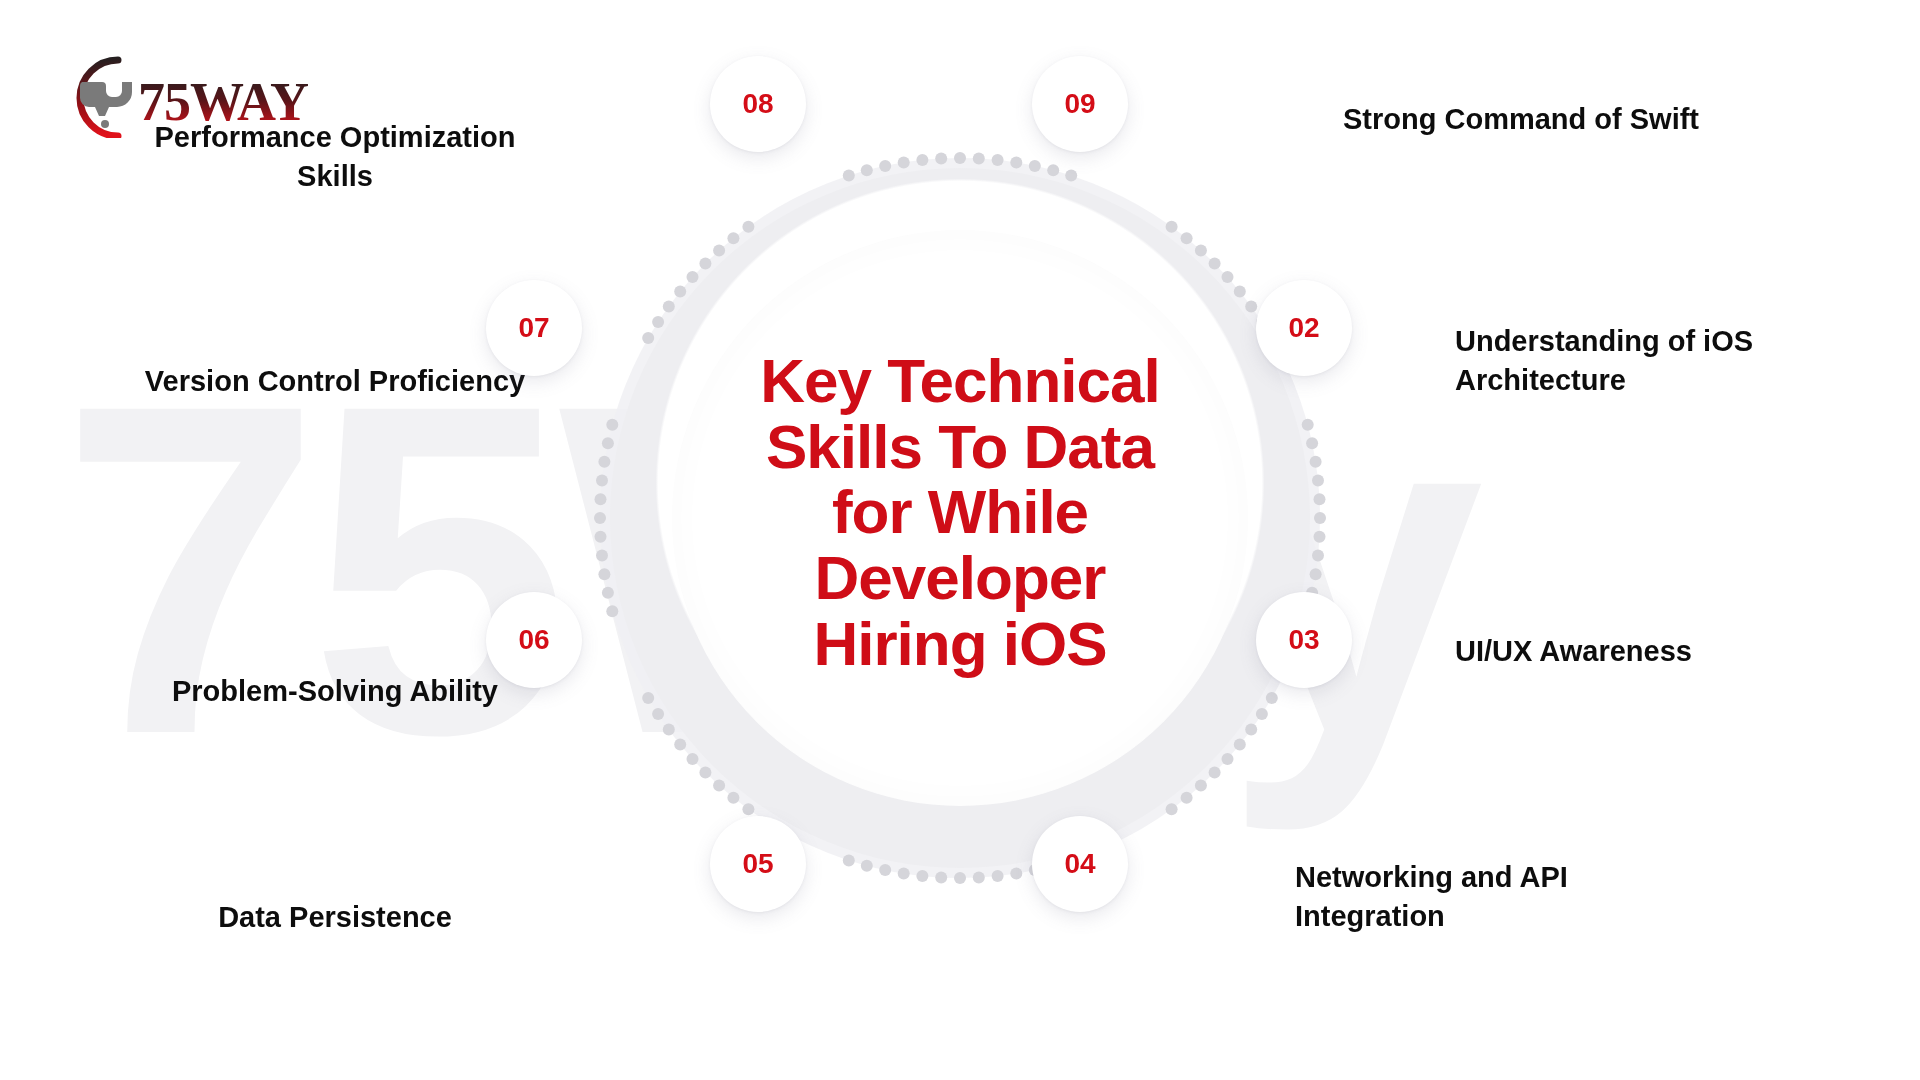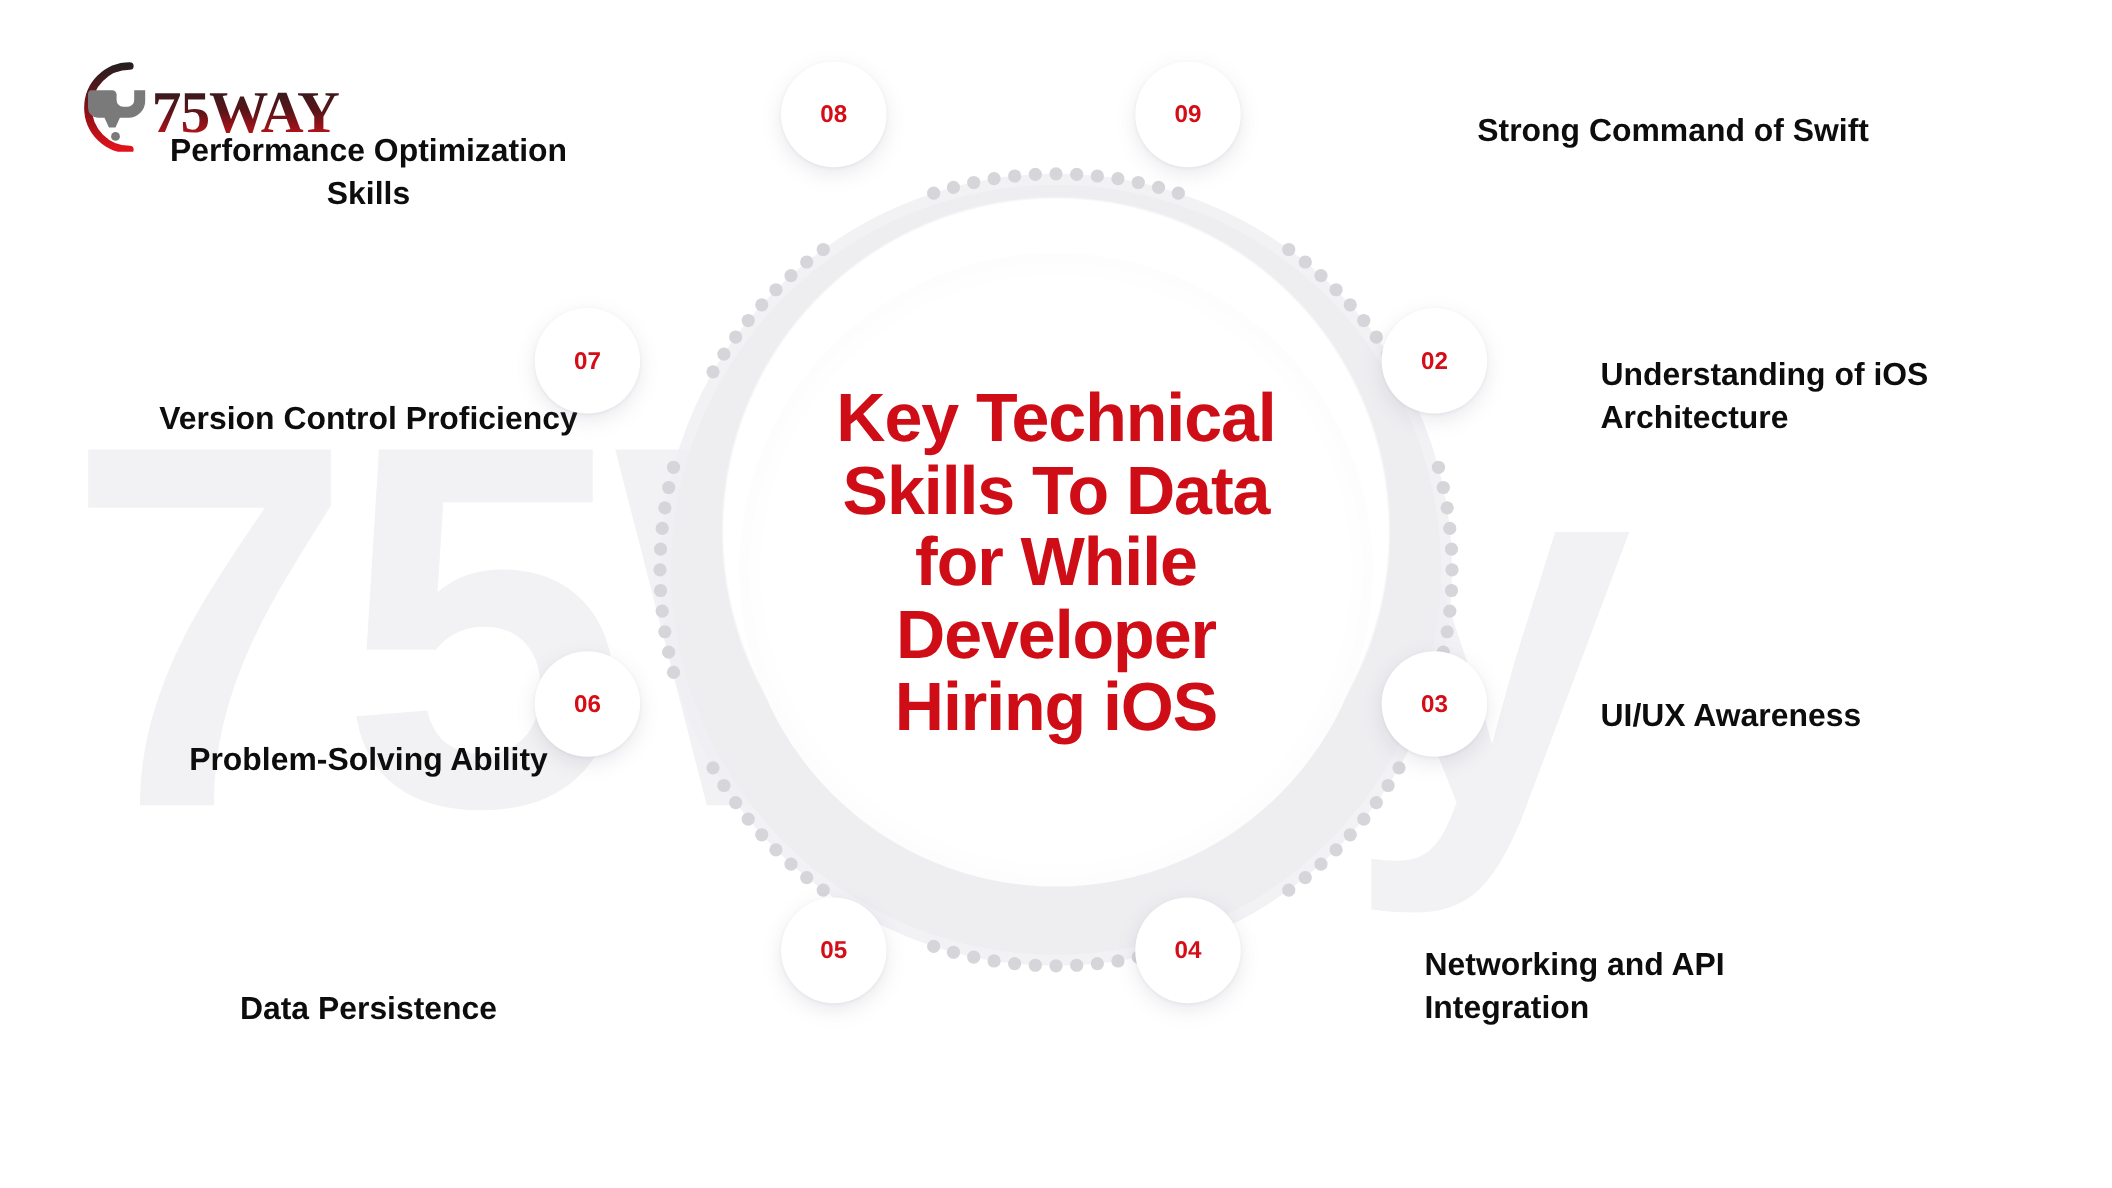--- a/index.html
+++ b/index.html
@@ -86,21 +86,21 @@
   
   .badge{
     position:absolute;
     width:96px; height:96px;
     border-radius:50%;
     background:#ffffff;
     box-shadow:0 6px 18px rgba(120,120,140,0.16), 0 1px 3px rgba(120,120,140,0.10);
     display:flex;
     align-items:center;
     justify-content:center;
-    font-size:22px;
+    font-size:28px;
     font-weight:700;
     color:#d40d17;
     letter-spacing:0px;
     z-index:7;
   }
 
   
   .label{
     position:absolute;
     font-size:29px;

